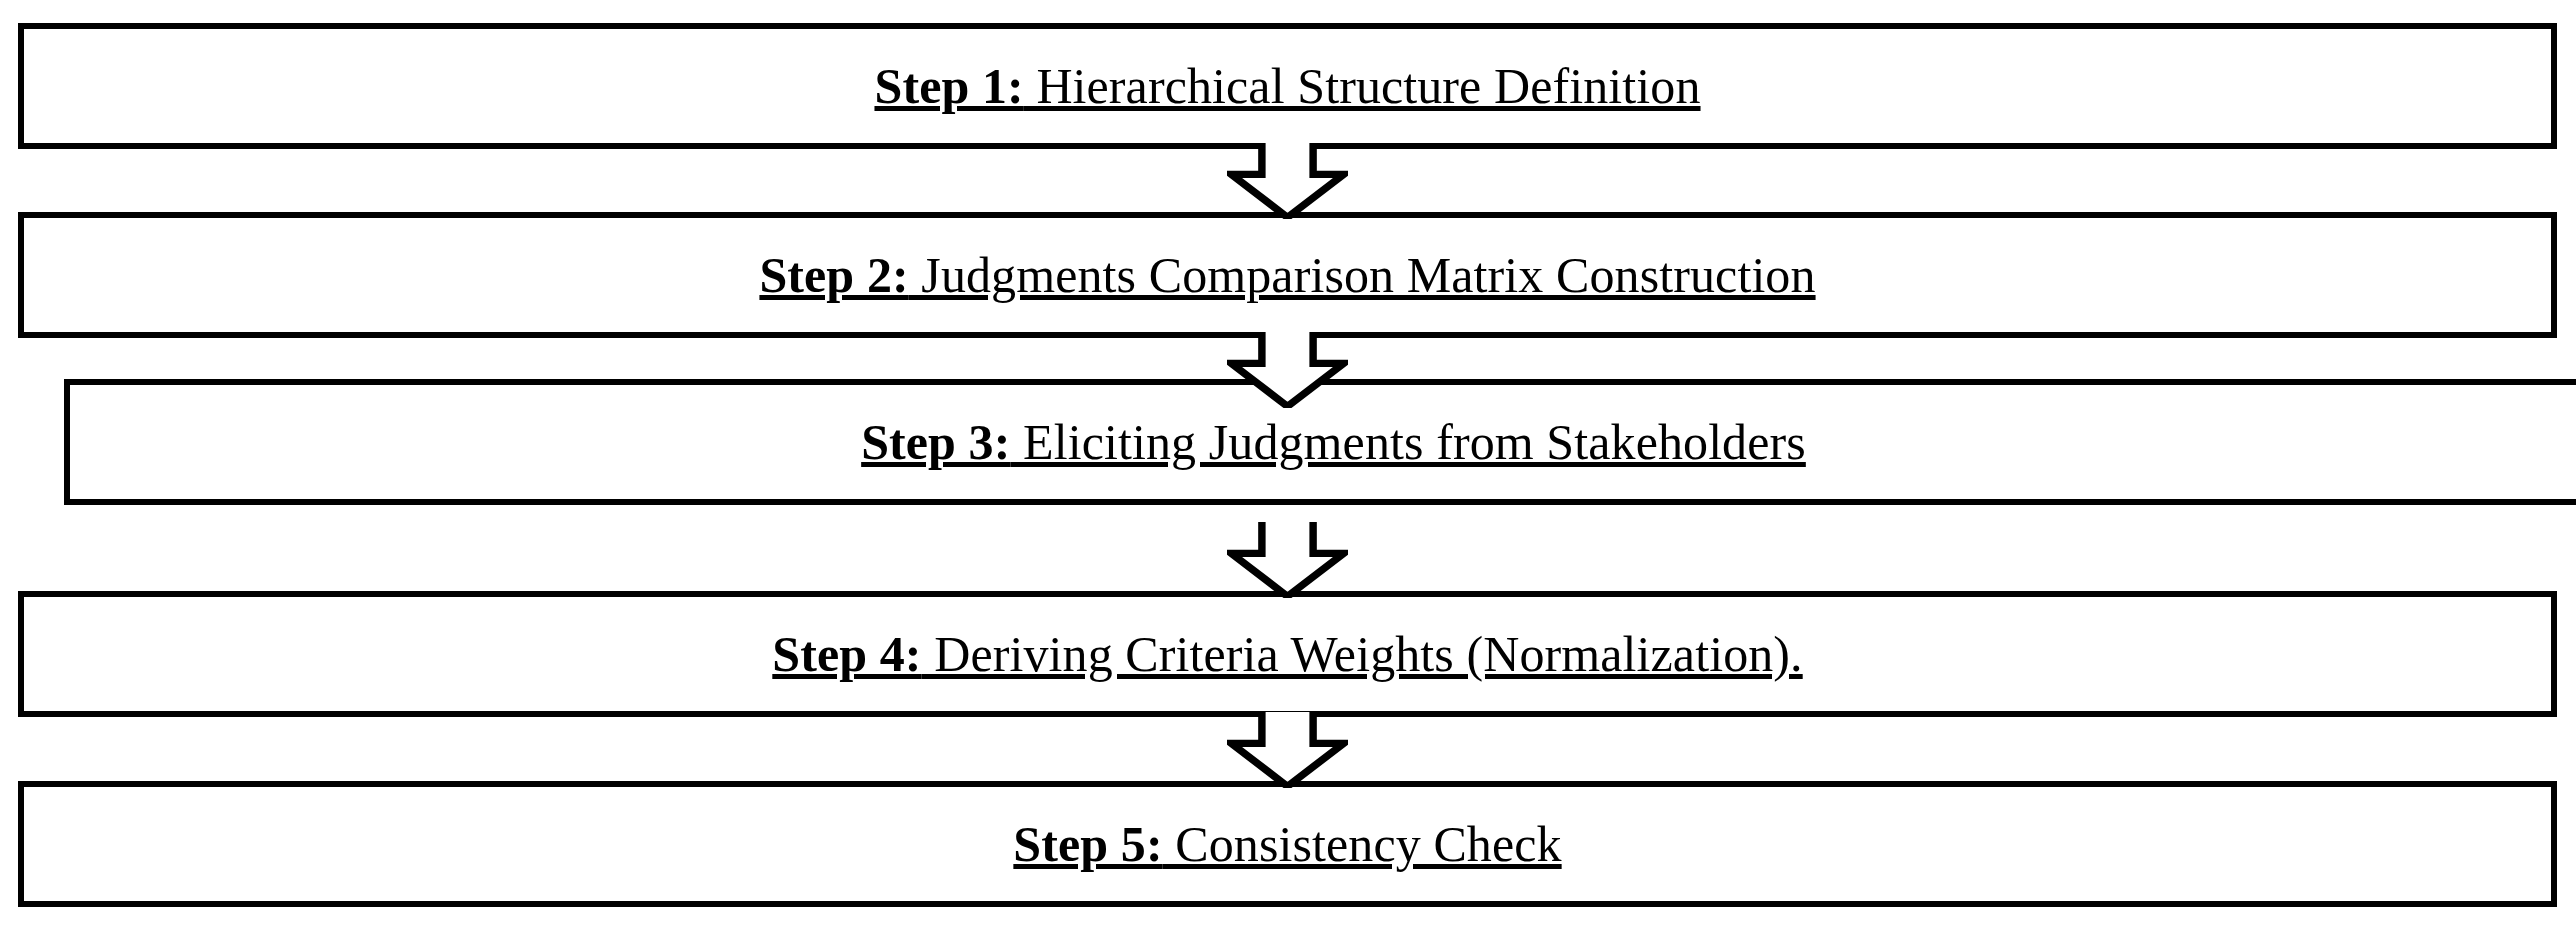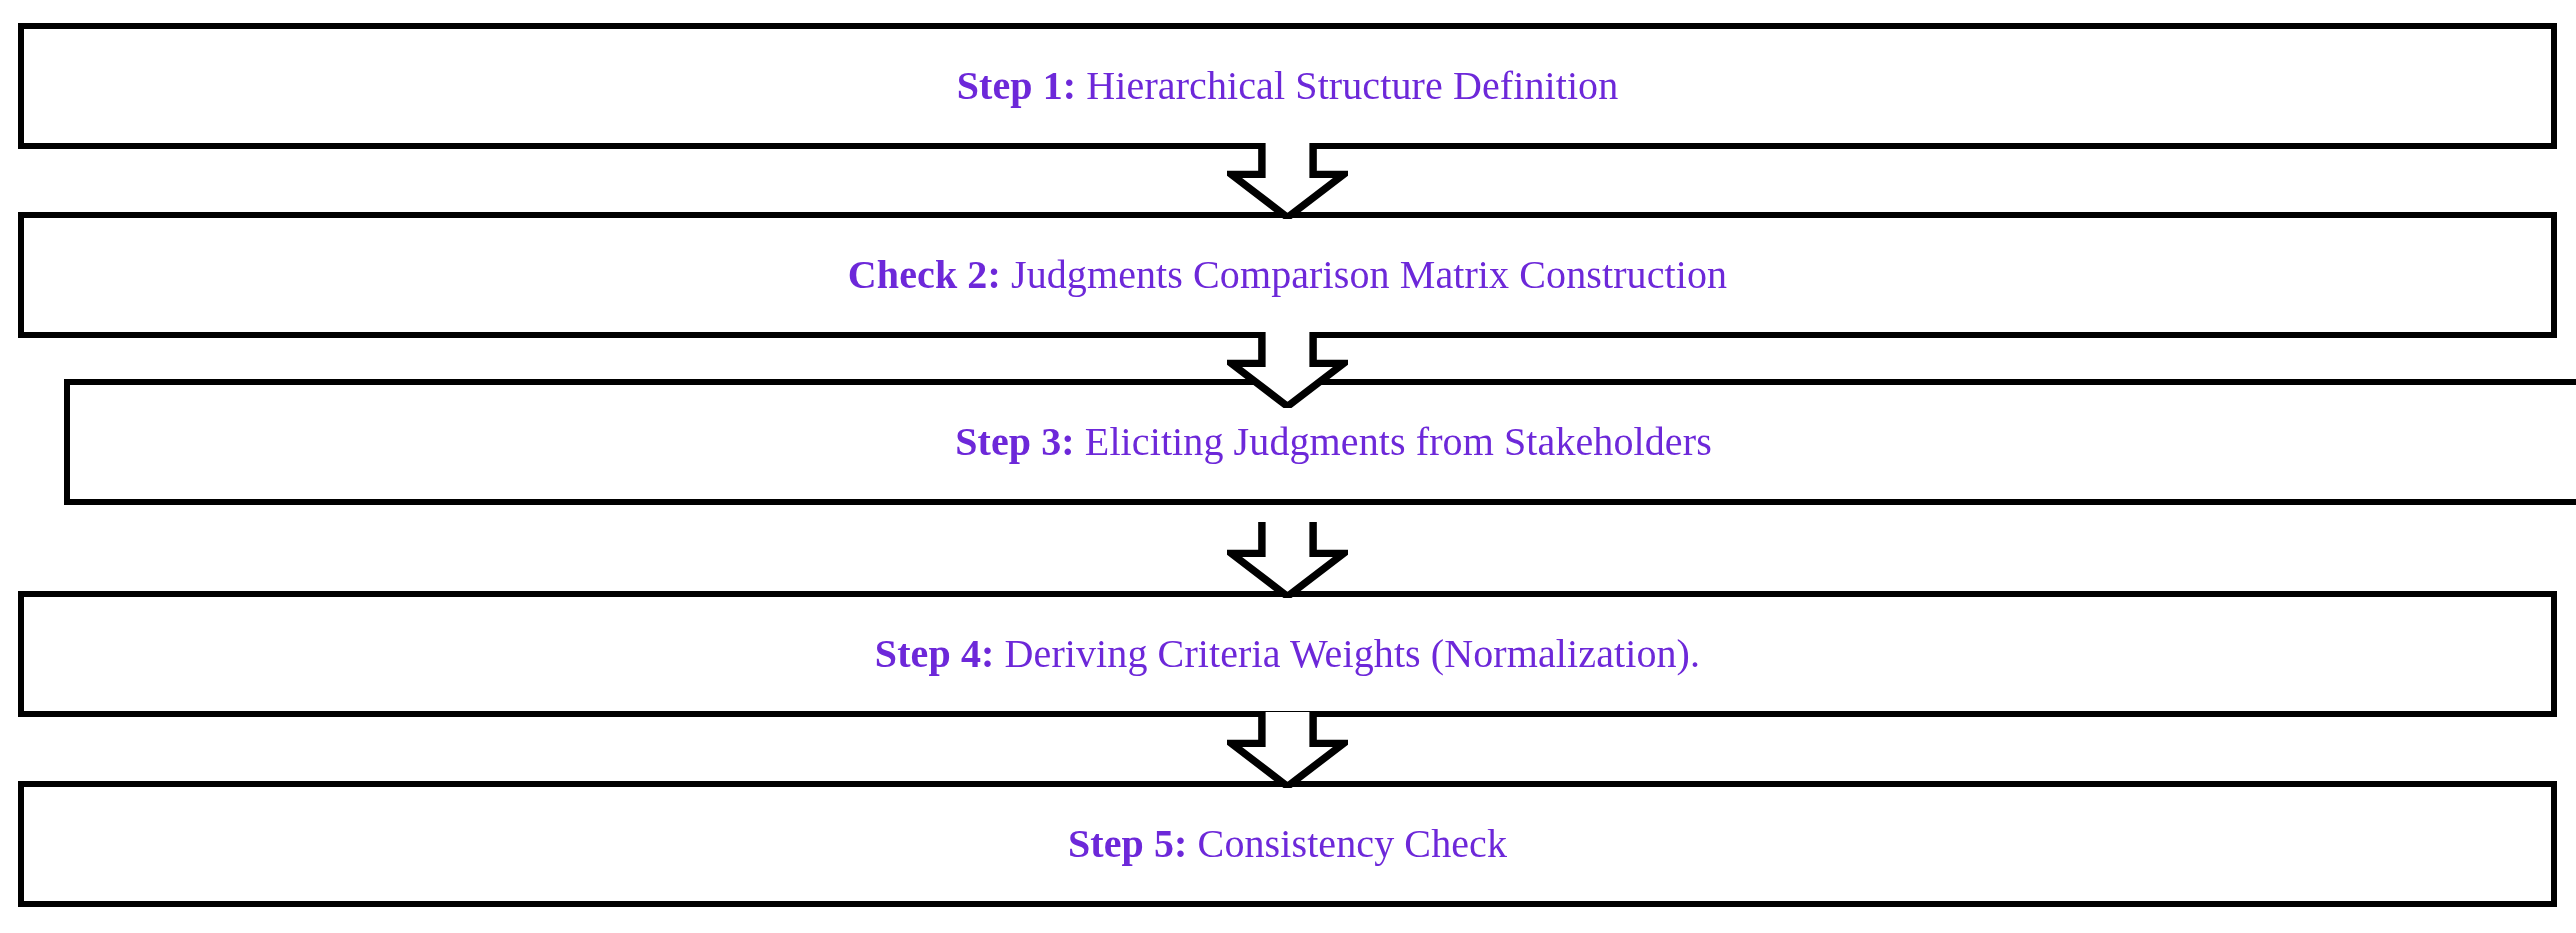--- a/index.html
+++ b/index.html
@@ -32,25 +32,26 @@
     box-sizing: border-box;
     border: 6.6px solid #000000;
     background: #ffffff;
     display: flex;
     align-items: center;
     justify-content: center;
     z-index: 2;
   }
 
   .step-label {
-    font-size: 40px;
+    font-size: 50px;
     line-height: 1;
-    color: #6d28d9;
+    color: #000000;
     white-space: nowrap;
     letter-spacing: 0.1px;
+    text-decoration: underline;
   }
   .step-label .step-key {
     font-weight: 700;
   }
   .step-label .step-text {
     font-weight: 400;
   }
 
   
   #box-1 { top: 23px;  }
@@ -93,21 +94,21 @@
   <div class="connector-arrow" id="arrow-1">
     <svg viewBox="0 0 146 92" xmlns="http://www.w3.org/2000/svg" aria-hidden="true">
       <g>
         <path d="M 42 0 L 42 38 L 5 38 L 73 90 L 141 38 L 104 38 L 104 0" fill="#ffffff" stroke="#000000" stroke-width="9" stroke-linejoin="miter" stroke-miterlimit="10"></path>
       </g>
     </svg>
   </div>
 
   <div class="step-box" id="box-2">
     <div class="step-label">
-      <span class="step-key">Check 2:</span><span class="step-text"> Judgments Comparison Matrix Construction</span>
+      <span class="step-key">Step 2:</span><span class="step-text"> Judgments Comparison Matrix Construction</span>
     </div>
   </div>
 
   <div class="connector-arrow" id="arrow-2">
     <svg viewBox="0 0 146 92" xmlns="http://www.w3.org/2000/svg" aria-hidden="true">
       <g>
         <path d="M 42 0 L 42 38 L 5 38 L 73 90 L 141 38 L 104 38 L 104 0" fill="#ffffff" stroke="#000000" stroke-width="9" stroke-linejoin="miter" stroke-miterlimit="10"></path>
       </g>
     </svg>
   </div>

